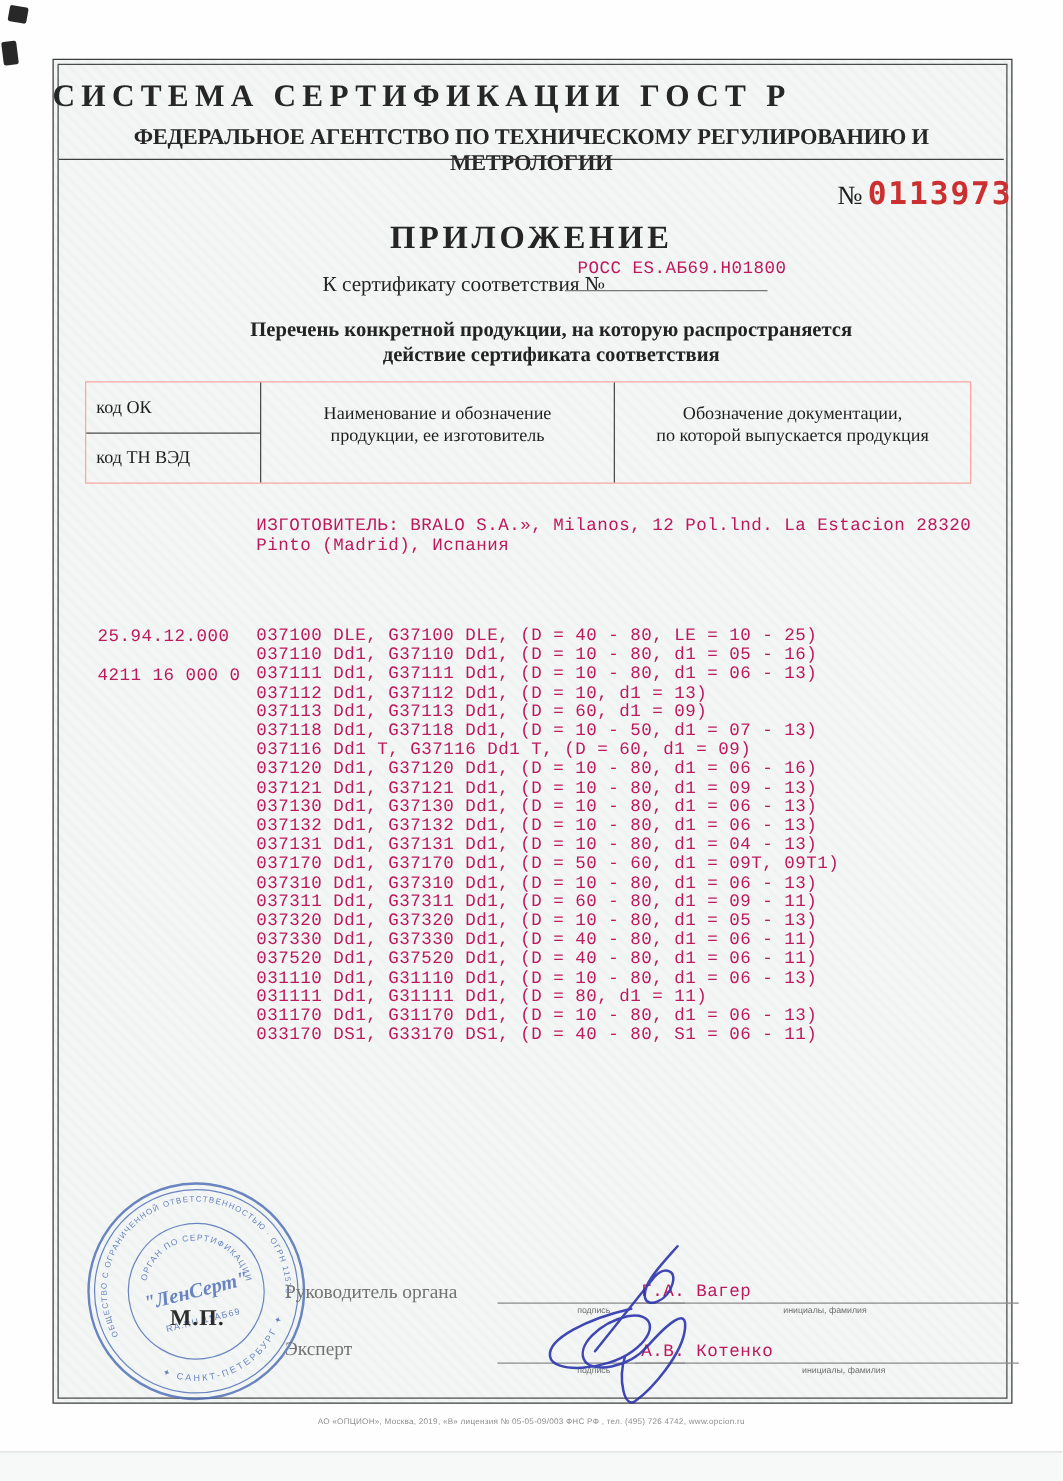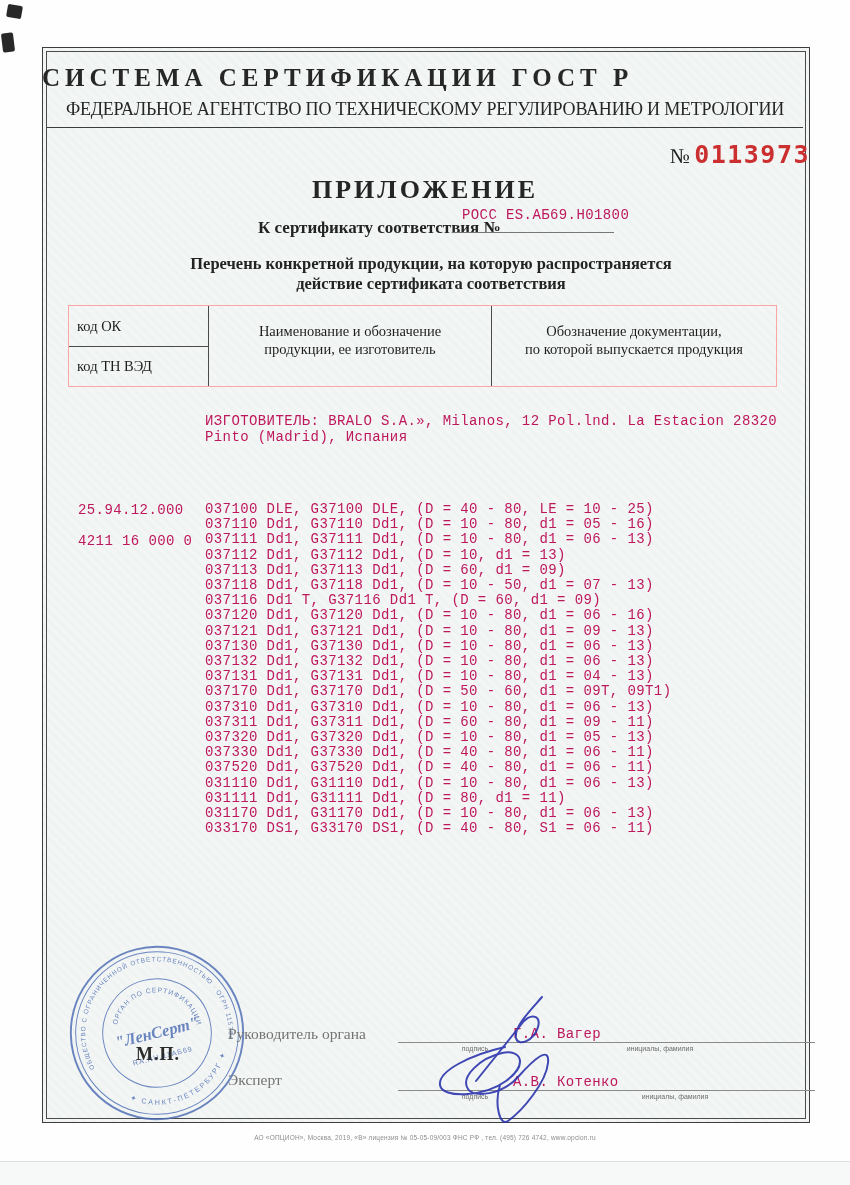--- a/index.html
+++ b/index.html
@@ -13,32 +13,32 @@
   .artifact{position:absolute;background:#161616;border-radius:2px;opacity:.92;}
   .a1{left:7px;top:5px;width:15px;height:13px;transform:rotate(10deg);}
   .a2{left:2px;top:33px;width:12px;height:19px;transform:rotate(-7deg);}
   .frame{position:absolute;left:42px;top:47px;width:766px;height:1074px;
     border:1.6px solid #3d3d3d;background:#f3f6f5;
     background-image:repeating-linear-gradient(45deg, rgba(190,210,205,.08) 0 3px, rgba(255,255,255,0) 3px 7px);}
   .frame-inner{position:absolute;inset:3px;border:1px solid #4a4a4a;}
   .hdr1{position:absolute;left:42px;top:64px;width:766px;text-align:left;
     font-weight:bold;font-size:25px;letter-spacing:5px;color:#262626;}
   .hdr2{position:absolute;left:42px;top:99px;width:766px;text-align:center;
-    font-weight:normal;font-size:18px;letter-spacing:-0.2px;color:#262626;}
+    font-weight:bold;font-size:18px;letter-spacing:-0.2px;color:#262626;}
   .hdr-divider{position:absolute;left:47px;top:127px;width:756px;height:1px;background:#3d3d3d;}
   .numline{position:absolute;left:0;top:140px;width:810px;text-align:right;}
   .num-prefix{font-size:21px;color:#202020;}
   .num-value{font-family:"DejaVu Sans Mono", monospace;font-size:25px;letter-spacing:1.5px;font-weight:bold;}
   .doc-title{position:absolute;left:42px;top:175px;width:766px;text-align:center;
     font-weight:bold;font-size:26px;letter-spacing:3px;color:#252525;}
-  .cert-label{position:absolute;left:258px;top:218px;font-size:17px;font-weight:bold;color:#232323;}
+  .cert-label{position:absolute;left:258px;top:218px;font-size:17px;font-weight:normal;color:#232323;}
   .cert-number{position:absolute;left:462px;top:207px;font-family:"Liberation Mono", monospace;
     font-size:13.5px;letter-spacing:.5px;color:#2a2a2a;}
   .cert-underline{position:absolute;left:452px;top:232px;width:162px;height:1px;background:#777;}
-  .subtitle{position:absolute;left:48px;width:766px;text-align:center;font-weight:bold;font-size:16.5px;color:#232323;}
+  .subtitle{position:absolute;left:58px;width:766px;text-align:center;font-weight:bold;font-size:16.5px;color:#232323;}
   .sub1{top:254px;} .sub2{top:274px;}
   .tbl{position:absolute;left:68px;top:305px;width:707px;height:80px;border:1px solid #fca5a5;}
   .tbl .v1{position:absolute;left:139px;top:0;width:1px;height:80px;background:#4a4a4a;}
   .tbl .v2{position:absolute;left:422px;top:0;width:1px;height:80px;background:#4a4a4a;}
   .tbl .h1{position:absolute;left:0;top:40px;width:139px;height:1px;background:#4a4a4a;}
   .tbl .c1a{position:absolute;left:8px;top:12px;font-size:14.5px;}
   .tbl .c1b{position:absolute;left:8px;top:52px;font-size:14.5px;}
   .tbl .c2{position:absolute;left:140px;top:16px;width:282px;text-align:center;font-size:14.5px;line-height:18px;}
   .tbl .c3{position:absolute;left:423px;top:16px;width:284px;text-align:center;font-size:14.5px;line-height:18px;}
   .mono{font-family:"Liberation Mono", monospace;font-size:14px;letter-spacing:.4px;color:#be185d;}

